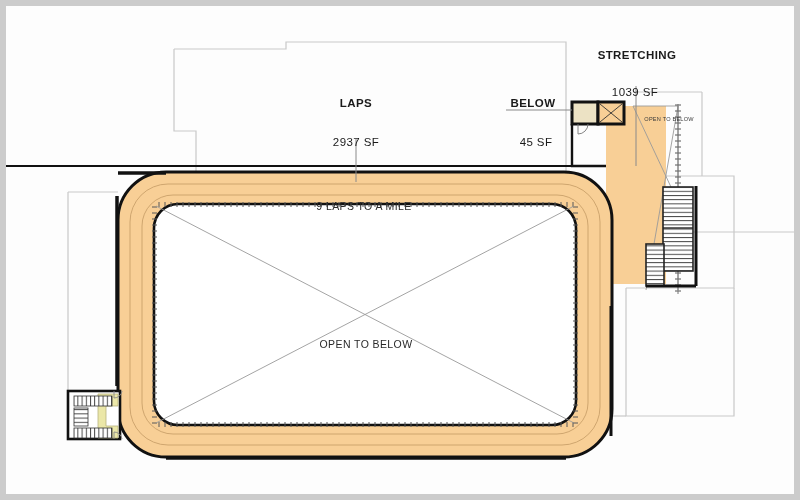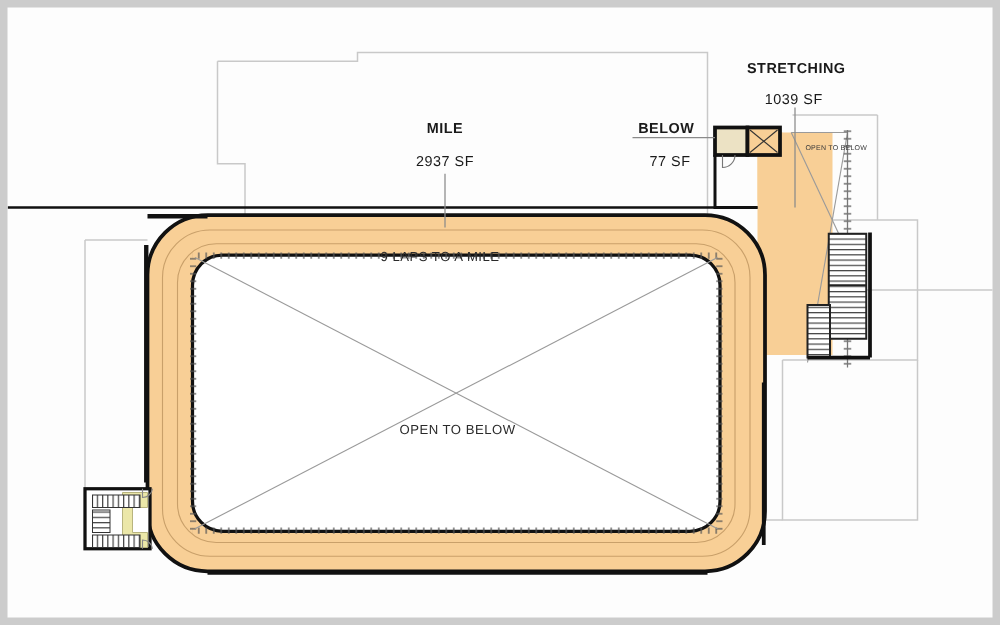--- a/index.html
+++ b/index.html
@@ -34,20 +34,21 @@
     white-space: nowrap;
     letter-spacing: 0.4px;
   }
   .lbl-room {
     font-size: 11.5px;
     font-weight: bold;
   }
   .lbl-area {
     font-size: 11.5px;
     font-weight: normal;
+    margin-top: 12px;
   }
   .lbl-note {
     font-size: 10.5px;
     font-weight: normal;
     color: #2a2a2a;
   }
   .lbl-tiny {
     font-size: 5.6px;
     font-weight: normal;
     color: #3a3a3a;
@@ -176,26 +177,26 @@
     </g>
 
     <g stroke="#8a8a8a" stroke-width="1" fill="none">
       <line x1="350" y1="133" x2="350" y2="176"></line>
       <line x1="500" y1="104" x2="566" y2="104"></line>
       <line x1="630" y1="80" x2="630" y2="160"></line>
     </g>
 
   </svg>
 
-  <div class="lbl lbl-room ctr" style="left:350px; top:91px;">MILE</div>
+  <div class="lbl lbl-room ctr" style="left:350px; top:91px;">LAPS</div>
   <div class="lbl lbl-area ctr" style="left:350px; top:118px;">2937 SF</div>
-  <div class="lbl lbl-note ctr" style="left:346px; top:194px;">9 LAPS TO A MILE</div>
+  <div class="lbl lbl-note ctr" style="left:358px; top:194px;">9 LAPS TO A MILE</div>
 
   <div class="lbl lbl-room ctr" style="left:527px; top:91px;">BELOW</div>
-  <div class="lbl lbl-area ctr" style="left:530px; top:118px;">77 SF</div>
+  <div class="lbl lbl-area ctr" style="left:530px; top:118px;">45 SF</div>
 
   <div class="lbl lbl-room ctr" style="left:631px; top:43px;">STRETCHING</div>
   <div class="lbl lbl-area ctr" style="left:629px; top:68px;">1039 SF</div>
 
   <div class="lbl lbl-note ctr" style="left:360px; top:332px;">OPEN TO BELOW</div>
 
   <div class="lbl lbl-tiny ctr" style="left:663px; top:110px;">OPEN TO BELOW</div>
 
 </div>
 

